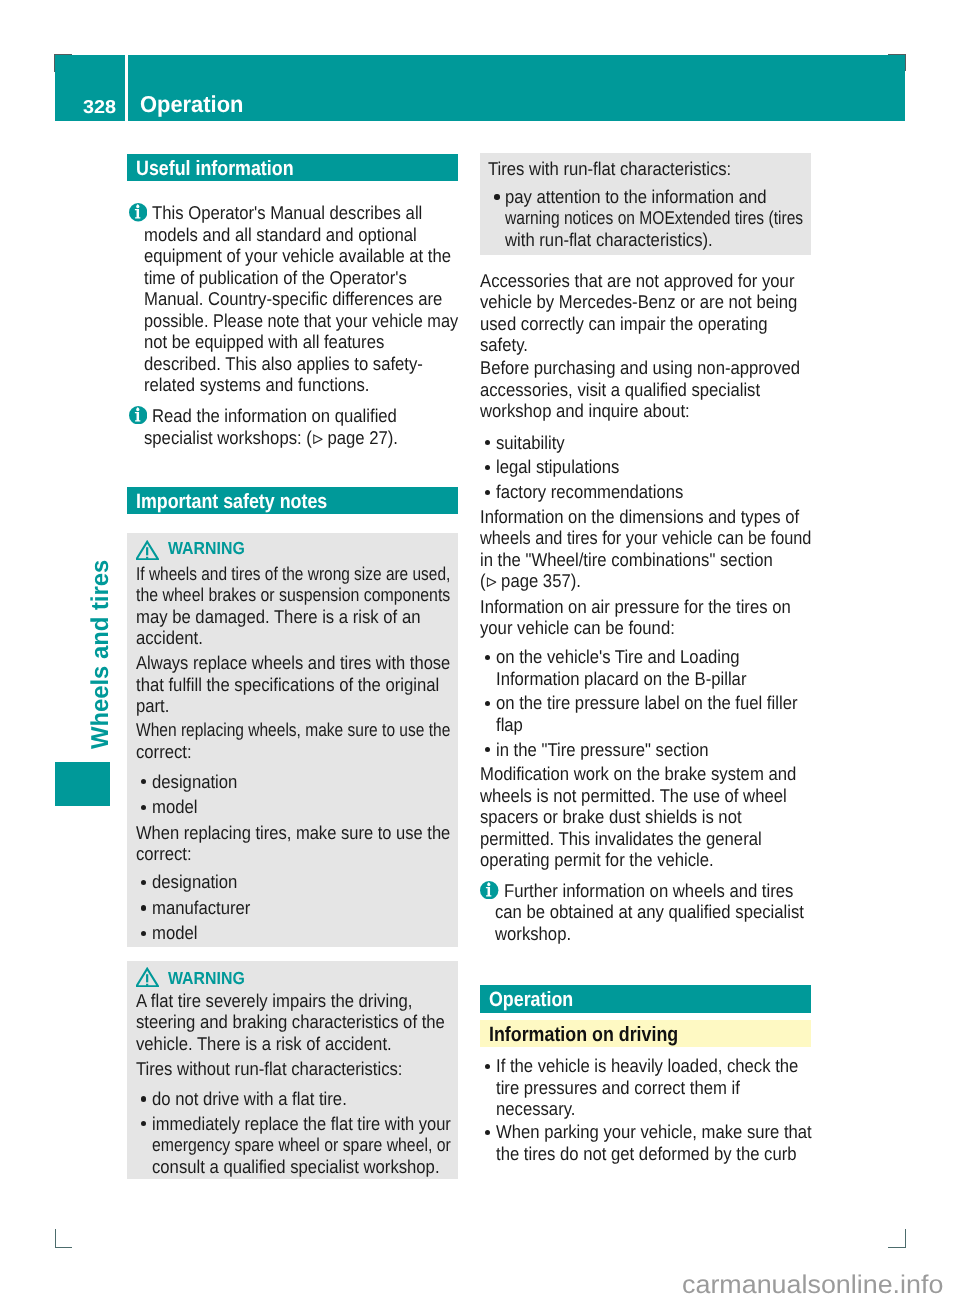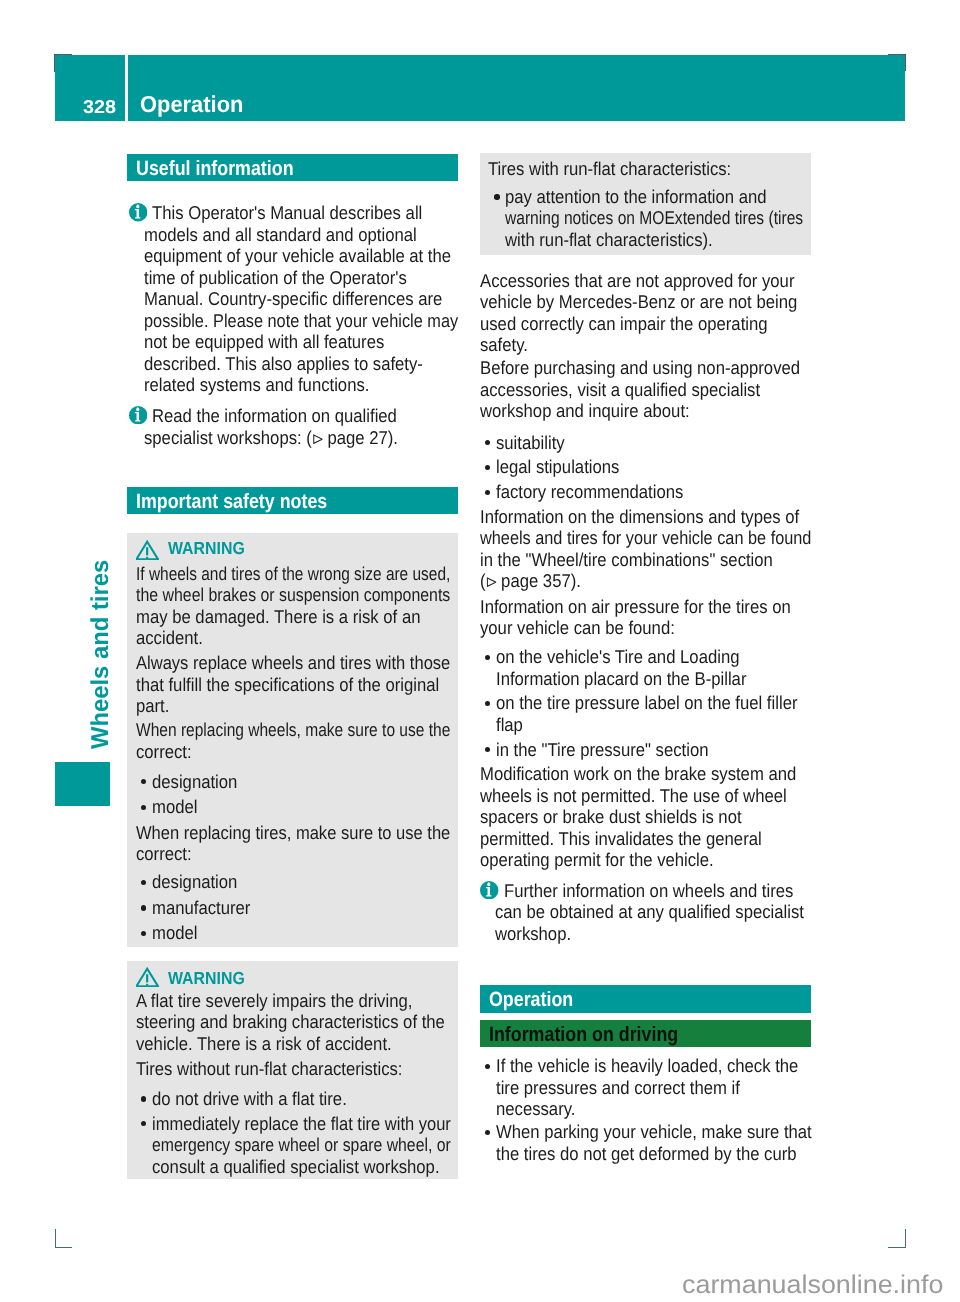--- a/index.html
+++ b/index.html
@@ -17,21 +17,21 @@
   #header-text{position:absolute;left:139.7px;top:91.8px;font-size:23px;line-height:24px;
      font-weight:bold;color:#fff;white-space:nowrap;transform:scaleX(0.952);transform-origin:0 0;}
 
   
   #sidebar-label{position:absolute;font-size:24.4px;line-height:25px;font-weight:bold;color:#099;
      white-space:nowrap;transform-origin:0 0;transform:rotate(-90deg) scaleX(0.976);}
   #sidebar-marker{position:absolute;left:55.3px;top:761.5px;width:54.5px;height:44.5px;background:#099;}
   .sec-teal{position:absolute;background:#099;color:#fff;}
   .sec-teal span{position:absolute;left:9.4px;font-weight:bold;font-size:20.7px;line-height:21px;
       color:#fff;white-space:nowrap;transform:scaleX(0.862);transform-origin:0 0;}
-  .sec-grey{position:absolute;background:#15803d;}
+  .sec-grey{position:absolute;background:#fef9c3;}
   .sec-grey span{position:absolute;left:9.4px;font-weight:bold;font-size:20.7px;line-height:21px;
       color:#111;white-space:nowrap;transform:scaleX(0.862);transform-origin:0 0;}
 
   .ln{position:absolute;font-size:18.5px;line-height:19px;white-space:nowrap;
       transform:scaleX(0.902);transform-origin:0 0;}
   .bul{position:absolute;width:5.4px;height:5.4px;border-radius:50%;background:#1c1c1c;}
   .wt{position:absolute;color:#099;font-weight:bold;font-size:17.4px;line-height:18px;
       white-space:nowrap;transform:scaleX(0.913);transform-origin:0 0;}
   .ico{position:absolute;line-height:0;}
   .tri{display:inline-block;width:11.6px;height:10.4px;position:relative;top:0.6px;margin-left:0.5px;}

